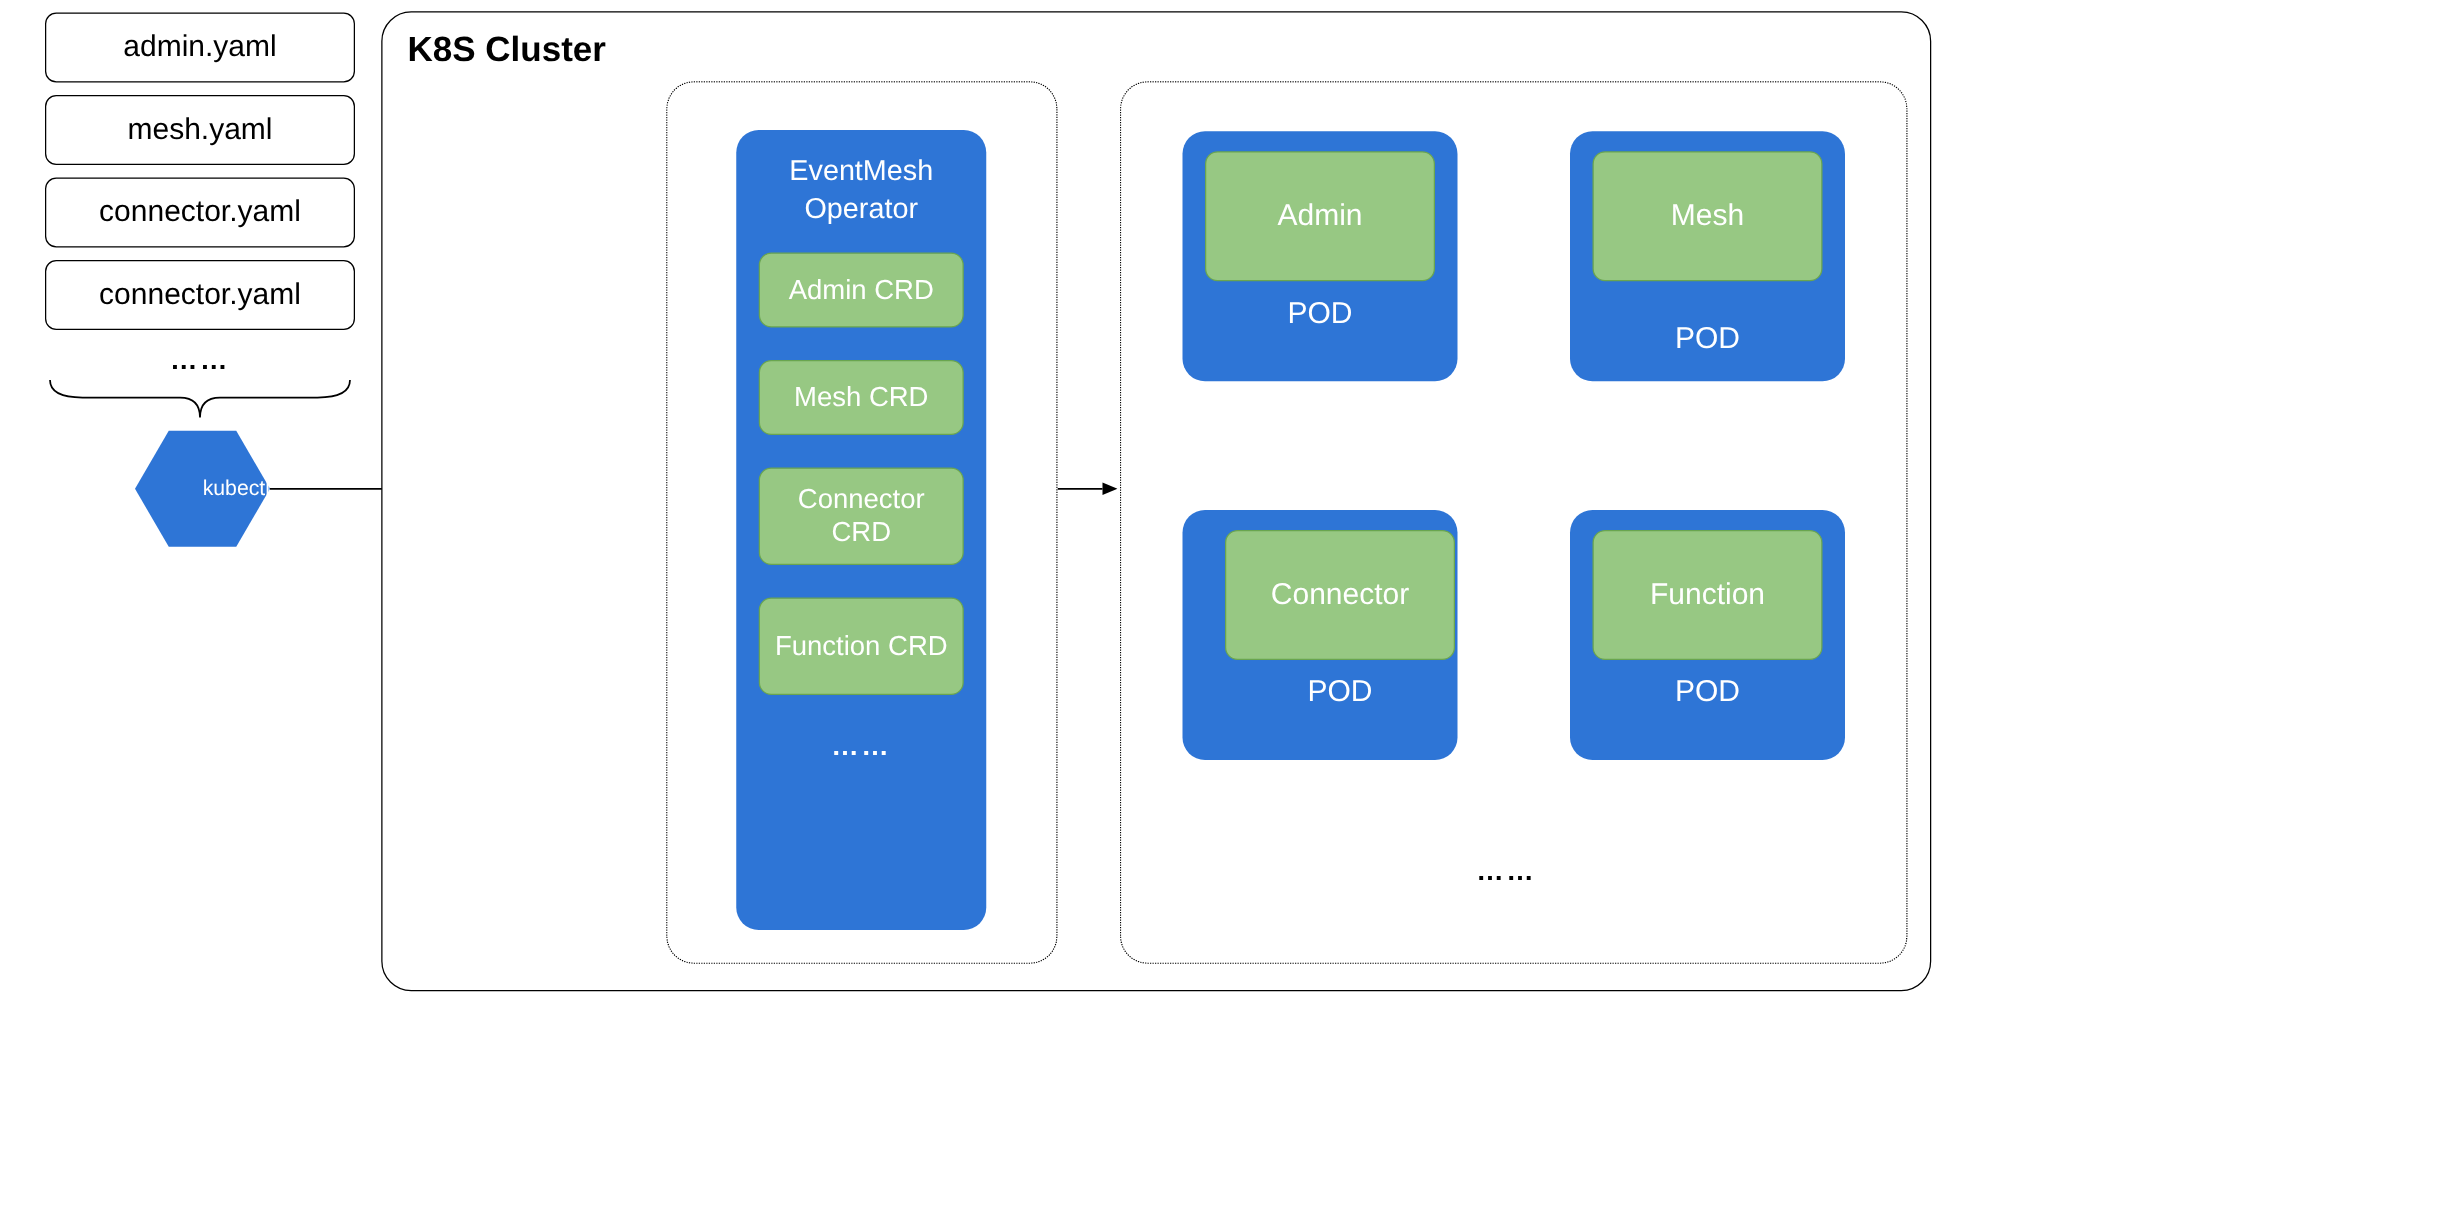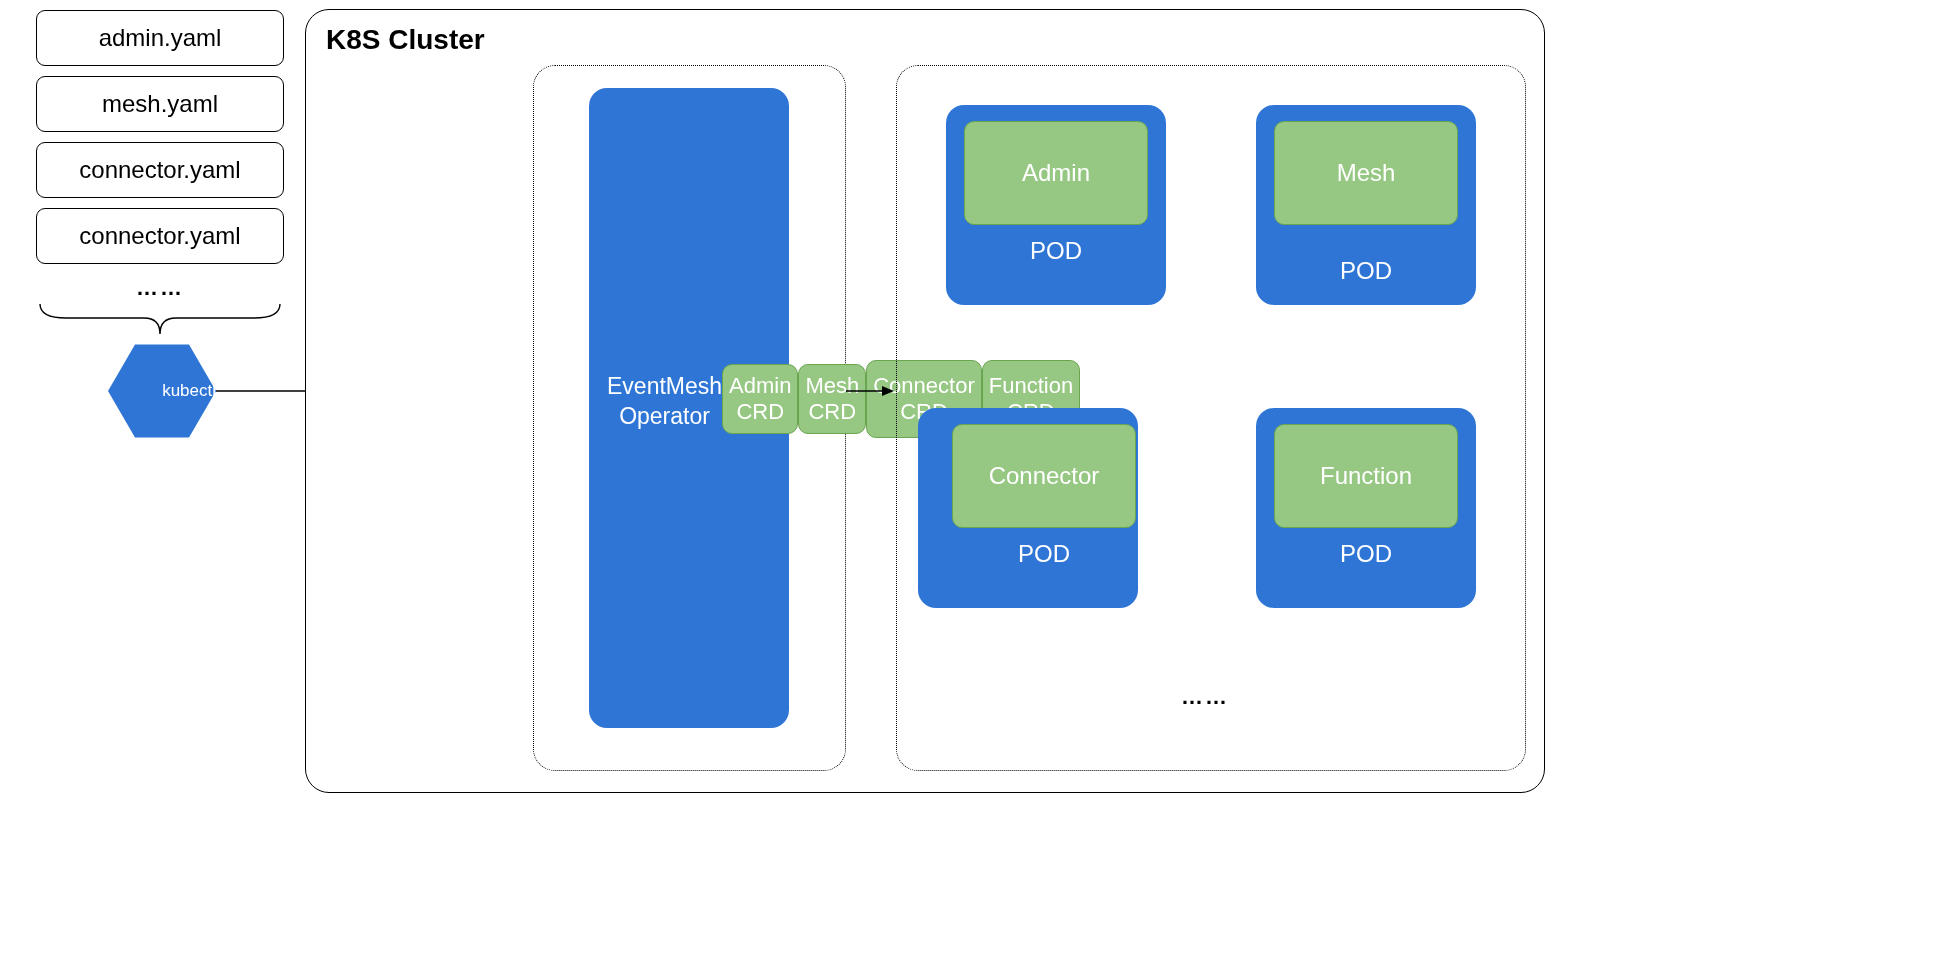--- a/index.html
+++ b/index.html
@@ -77,24 +77,25 @@
     border: 1.3px dotted #000;
     border-radius: 22px;
   }
 
   
   .operator {
     position: absolute;
     background: #2E75D6;
     border-radius: 18px;
     display: flex;
-    flex-direction: row;
+    flex-direction: column;
     align-items: center;
     color: #fff;
     padding: 18px 18px 10px 18px;
+    margin-top: 16px;
   }
   .operator-title {
     font-size: 23px;
     text-align: center;
     line-height: 1.3;
     margin-bottom: 20px;
   }
   .crd-box {
     background: #97C883;
     border: 1.3px solid #6aa54f;
@@ -235,21 +236,21 @@
         </div>
       <div class="pod-label">POD</div>
     </div>
     <div class="pod" style="left:950px; top:95px;gap:20px;">
       <div class="pod-inner">
           <span>Mesh</span>
         </div>
       <div class="pod-label">POD</div>
     </div>
 
-    <div class="pod" style="left:612px; top:398px;padding-left:48px;">
+    <div class="pod" style="left:640px; top:398px;padding-left:48px;">
       <div class="pod-inner">
           <span>Connector</span>
         </div>
       <div class="pod-label">POD</div>
     </div>
     <div class="pod" style="left:950px; top:398px;">
       <div class="pod-inner">
           <span>Function</span>
         </div>
       <div class="pod-label">POD</div>

